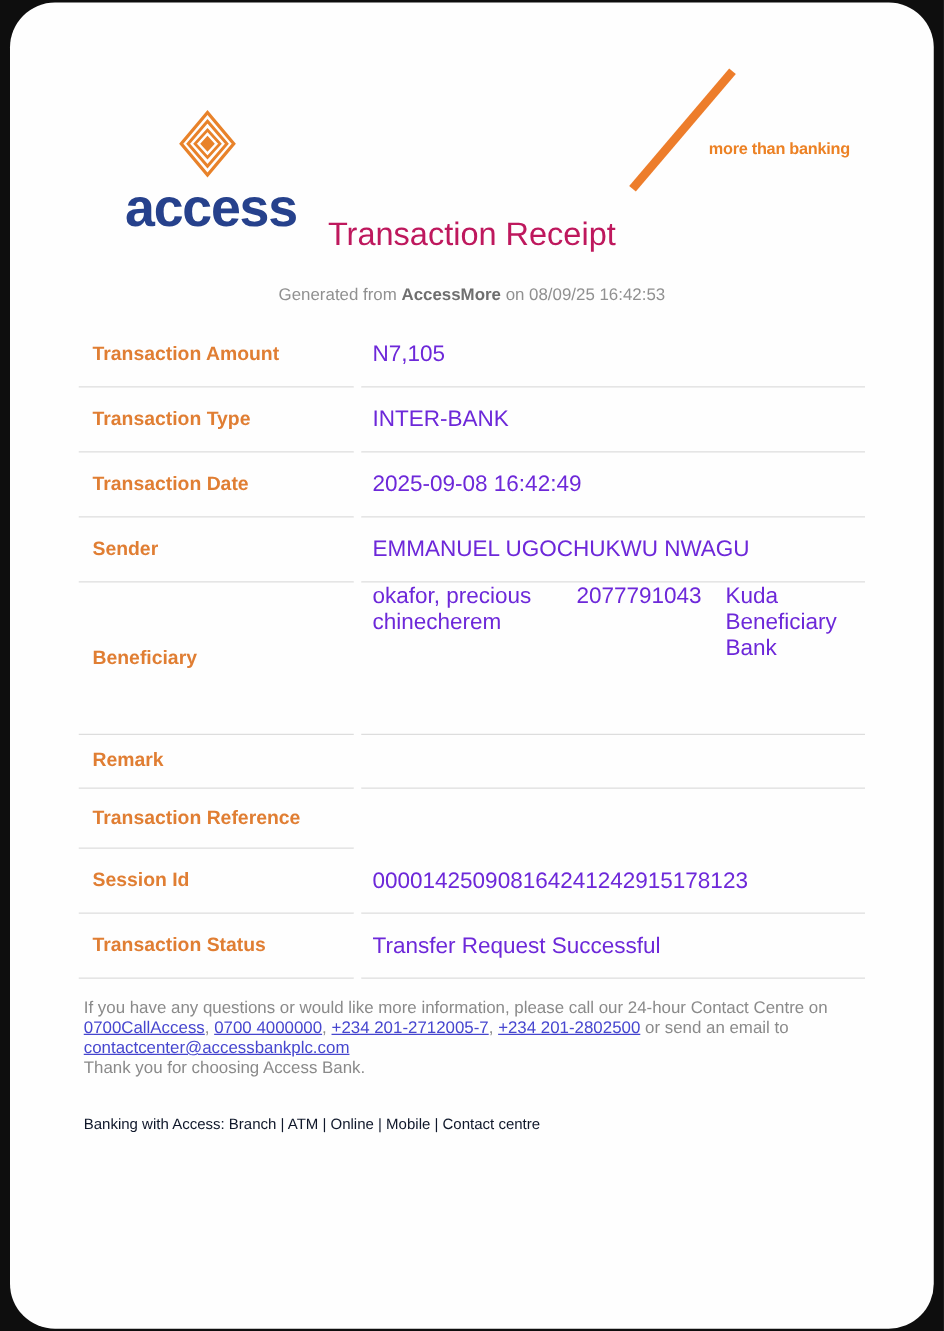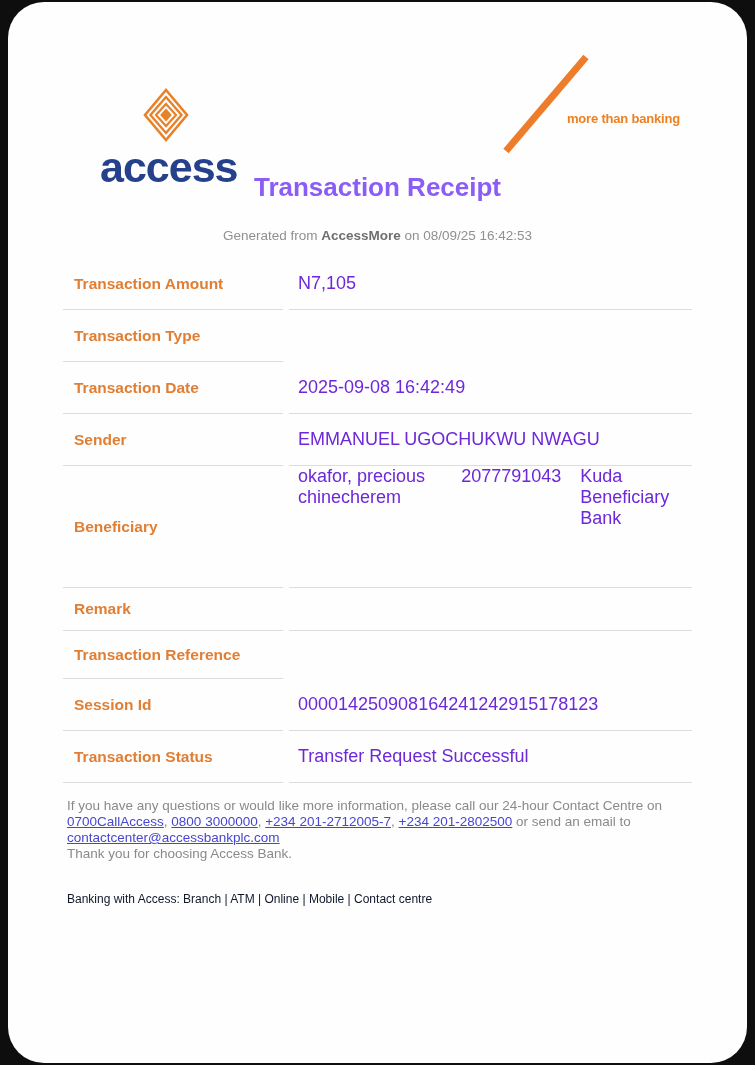--- a/index.html
+++ b/index.html
@@ -48,22 +48,22 @@
     font-weight: 700;
     color: #EC8124;
     letter-spacing: -0.2px;
   }
   .title {
     position: absolute;
     top: 170px; left: 0;
     width: 100%;
     text-align: center;
     font-size: 26px;
-    font-weight: 700;
-    color: #8b5cf6;
+    font-weight: 400;
+    color: #be185d;
   }
   .generated {
     position: absolute;
     top: 226px; left: 0;
     width: 100%;
     text-align: center;
     font-size: 13.5px;
     color: #909090;
   }
   .generated b { color: #6F6F6F; font-weight: 700; }
@@ -159,20 +159,21 @@
 
   <div class="rtable">
 
     <div class="rrow">
       <div class="rcell rlabel">Transaction Amount</div>
       <div class="rcell rvalue">N7,105</div>
     </div>
 
     <div class="rrow">
       <div class="rcell rlabel">Transaction Type</div>
+      <div class="rcell rvalue">INTER-BANK</div>
     </div>
 
     <div class="rrow">
       <div class="rcell rlabel">Transaction Date</div>
       <div class="rcell rvalue">2025-09-08 16:42:49</div>
     </div>
 
     <div class="rrow">
       <div class="rcell rlabel">Sender</div>
       <div class="rcell rvalue">EMMANUEL UGOCHUKWU NWAGU</div>
@@ -204,21 +205,21 @@
     <div class="rrow">
       <div class="rcell rlabel">Transaction Status</div>
       <div class="rcell rvalue">Transfer Request Successful</div>
     </div>
 
   </div>
 
   <div class="contact">
     <p><span>If you have any questions or would like more information, please call our 24-hour Contact Centre on</span>
 <a href="#">0700CallAccess</a><span>,</span>
-<a href="#">0800 3000000</a><span>,</span>
+<a href="#">0700 4000000</a><span>,</span>
 <a href="#">+234 201-2712005-7</a><span>,</span>
 <a href="#">+234 201-2802500</a>
 <span>or send an email to</span>
 <a href="#">contactcenter@accessbankplc.com</a></p>
     <p class="thanks">Thank you for choosing Access Bank.</p>
   </div>
 
   <div class="banking-line">Banking with Access: Branch | ATM | Online | Mobile | Contact centre</div>
 
 </div>

